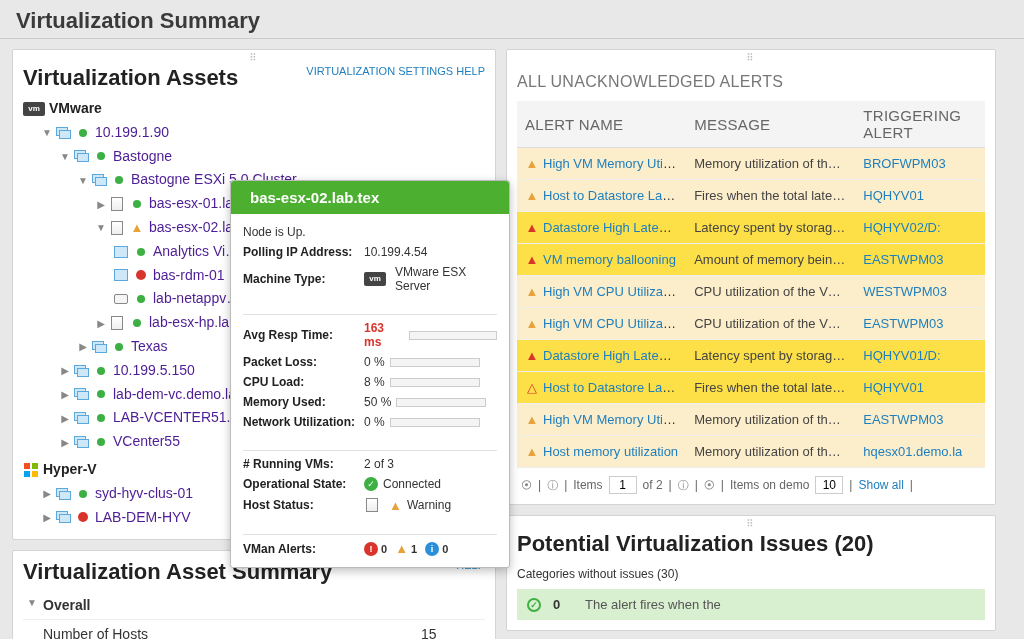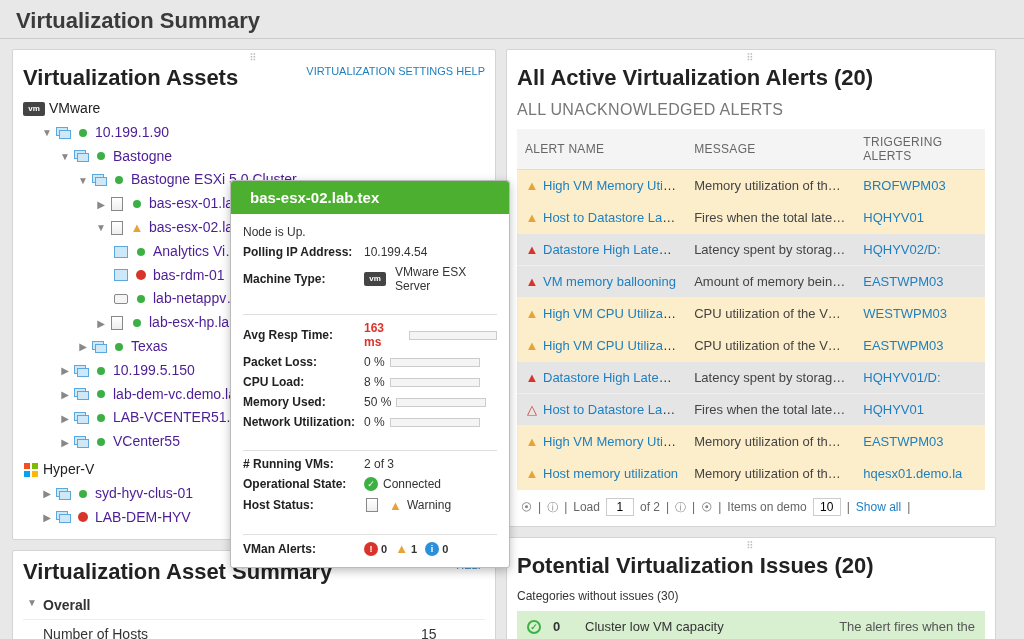--- a/index.html
+++ b/index.html
@@ -13,21 +13,21 @@
 .panel-title { font-size: 22px; font-weight: bold; color: #222; }
 .panel-header-links { font-size: 11px; }
 .panel-header-links span { color: #1e7fbf; cursor: pointer; }
 .subtitle { font-size: 16px; color: #777; letter-spacing: 0.3px; margin-top: 10px; }
 .grip { text-align: center; color: #bbb; font-size: 10px; letter-spacing: 2px; margin: -6px 0 2px; }
 .tree { font-size: 14px; line-height: 1.7; }
 .tree ul { list-style: none; padding-left: 18px; }
 .tree li { white-space: nowrap; display: flex; align-items: center; }
 .tree .chev { width: 12px; color: #888; font-size: 10px; display: inline-block; text-align: center; cursor: pointer; margin-right: 2px; }
 .tree .lbl { color: #4c1d95; cursor: pointer; }
-.tree .lbl-black { color: #222; font-weight: normal; }
+.tree .lbl-black { color: #222; font-weight: bold; }
 .icon { display: inline-flex; align-items: center; justify-content: center; width: 16px; height: 16px; margin-right: 4px; flex-shrink: 0; }
 .icon-vmware { width: 22px; height: 14px; background: #444; color: #fff; font-size: 8px; font-weight: bold; border-radius: 2px; text-align: center; line-height: 14px; }
 .dot-green::after { content: ""; width: 8px; height: 8px; background: #3cb043; border-radius: 50%; display: inline-block; }
 .stack-icon { width: 14px; height: 12px; position: relative; }
 .stack-icon::before, .stack-icon::after { content: ""; position: absolute; width: 10px; height: 7px; border: 1px solid #5aa8dd; background: #cfe8f7; }
 .stack-icon::before { left: 0; top: 0; }
 .stack-icon::after { left: 3px; top: 3px; }
 .host-icon { width: 12px; height: 14px; border: 1px solid #888; background: linear-gradient(#fff,#eee); }
 .vm-icon { width: 14px; height: 12px; border: 1px solid #5aa8dd; background: #cfe8f7; }
 .disk-icon { width: 14px; height: 10px; border: 1px solid #888; border-radius: 2px; background: #f5f5f5; }
@@ -38,27 +38,27 @@
 .tooltip-body { padding: 8px 12px; }
 .tooltip-row { display: flex; align-items: center; padding: 3px 0; gap: 6px; }
 .tooltip-row.sep { border-bottom: 1px solid #e0e0e0; padding-bottom: 21px; margin-bottom: 3px; }
 .tlabel { font-weight: bold; width: 115px; flex-shrink: 0; color: #222; }
 .tval { color: #333; display: flex; align-items: center; gap: 5px; }
 .red { color: #d9342b; font-weight: bold; }
 .bar { width: 90px; height: 9px; border: 1px solid #ccc; background: #f4f4f4; position: relative; }
 .bar-fill { height: 100%; background: #3cb043; }
 .bar-fill.red { background: #d9342b; }
 .alerts-table { width: 100%; border-collapse: collapse; font-size: 13px; }
-.alerts-table th { text-align: left; font-size: 12px; color: #666; font-weight: normal; padding: 6px 8px; background: #f4f4f4; border-bottom: 1px solid #ddd; letter-spacing: 0.3px; margin-left: 44px; }
+.alerts-table th { text-align: left; font-size: 15px; color: #666; font-weight: normal; padding: 6px 8px; background: #f4f4f4; border-bottom: 1px solid #ddd; letter-spacing: 0.3px; margin-left: 44px; }
 .alerts-table td { padding: 8px; border-bottom: 1px solid #eee; white-space: nowrap; overflow: hidden; text-overflow: ellipsis; max-width: 150px; }
 .alerts-table td:first-child { width: 180px; }
 .alerts-table td:nth-child(2) { width: 200px; color: #444; }
 .alerts-table td:last-child { width: 110px; }
 .sev-warn { background: #fdeecb; }
-.sev-crit { background: #e5e5e5; }
+.sev-crit { background: #fde047; }
 .link { color: #1e7fbf; cursor: pointer; }
 .sev-icon { margin-right: 4px; display: inline-block; width: 14px; text-align: center; }
 .sev-icon.crit { color: #d9342b; }
 .sev-icon.warn { color: #e8a23a; }
 .pager { display: flex; align-items: center; gap: 6px; font-size: 12px; color: #666; padding: 8px 4px 0; flex-wrap: wrap; }
 .pager .pbtn { color: #888; cursor: pointer; font-size: 11px; }
 .pager input { width: 28px; text-align: center; border: 1px solid #ccc; padding: 1px; font-size: 12px; }
 .summary-row { display: flex; padding: 6px 4px; font-size: 14px; }
 .summary-row .chev { width: 16px; color: #888; font-size: 10px; }
 .summary-row .name { flex: 1; }
@@ -357,28 +357,27 @@
         <span class="name">Number of Hosts</span>
         <span class="val">15</span>
       </div>
     </div>
   </div>
 
   <div class="col-right">
 
     <div class="panel">
       <div class="grip">⠿</div>
-      <div class="panel-title">All Active Virtualization Alerts (20)</div>
       <div class="subtitle">ALL UNACKNOWLEDGED ALERTS</div>
       <table class="alerts-table" style="margin-top:10px">
         <thead>
             <tr>
           <th>ALERT NAME</th>
           <th>MESSAGE</th>
-          <th>TRIGGERING ALERTS</th>
+          <th>TRIGGERING ALERT</th>
         </tr>
           </thead>
         <tbody id="alerts-body">
             <tr class="sev-warn">
               <td><span class="sev-icon warn">▲</span><span class="link">High VM Memory Utilization</span></td>
               <td>Memory utilization of the VM ove…</td>
               <td><span class="link">BROFWPM03</span></td>
             </tr>
             <tr class="sev-warn">
               <td><span class="sev-icon warn">▲</span><span class="link">Host to Datastore Latency</span></td>
@@ -425,21 +424,21 @@
               <td>Memory utilization of the Host is…</td>
               <td><span class="link">hqesx01.demo.la</span></td>
             </tr>
           </tbody>
       </table>
       <div class="pager">
         <span class="pbtn">⦿</span>
           <span>|</span>
         <span class="pbtn">ⓘ</span>
           <span>|</span>
-        <span>Load</span>
+        <span>Items</span>
         <input value="1" style="">
         <span>of 2</span>
           <span>|</span>
         <span class="pbtn">ⓘ</span>
           <span>|</span>
         <span class="pbtn">⦿</span>
           <span>|</span>
         <span>Items on demo</span>
         <input value="10" style="">
           <span>|</span>
@@ -448,18 +447,17 @@
       </div>
     </div>
 
     <div class="panel">
       <div class="grip">⠿</div>
       <div class="panel-title">Potential Virtualization Issues (20)</div>
       <div class="issue-cat">Categories without issues (30)</div>
       <div class="issue-row">
         <span class="check-icon">✓</span>
         <span style="font-weight:bold;width:20px">0</span>
-        <span style="flex:1">Cluster low VM capacity</span>
         <span style="color:#555">The alert fires when the</span>
       </div>
     </div>
   </div>
 </div>
 
 </body></html>

